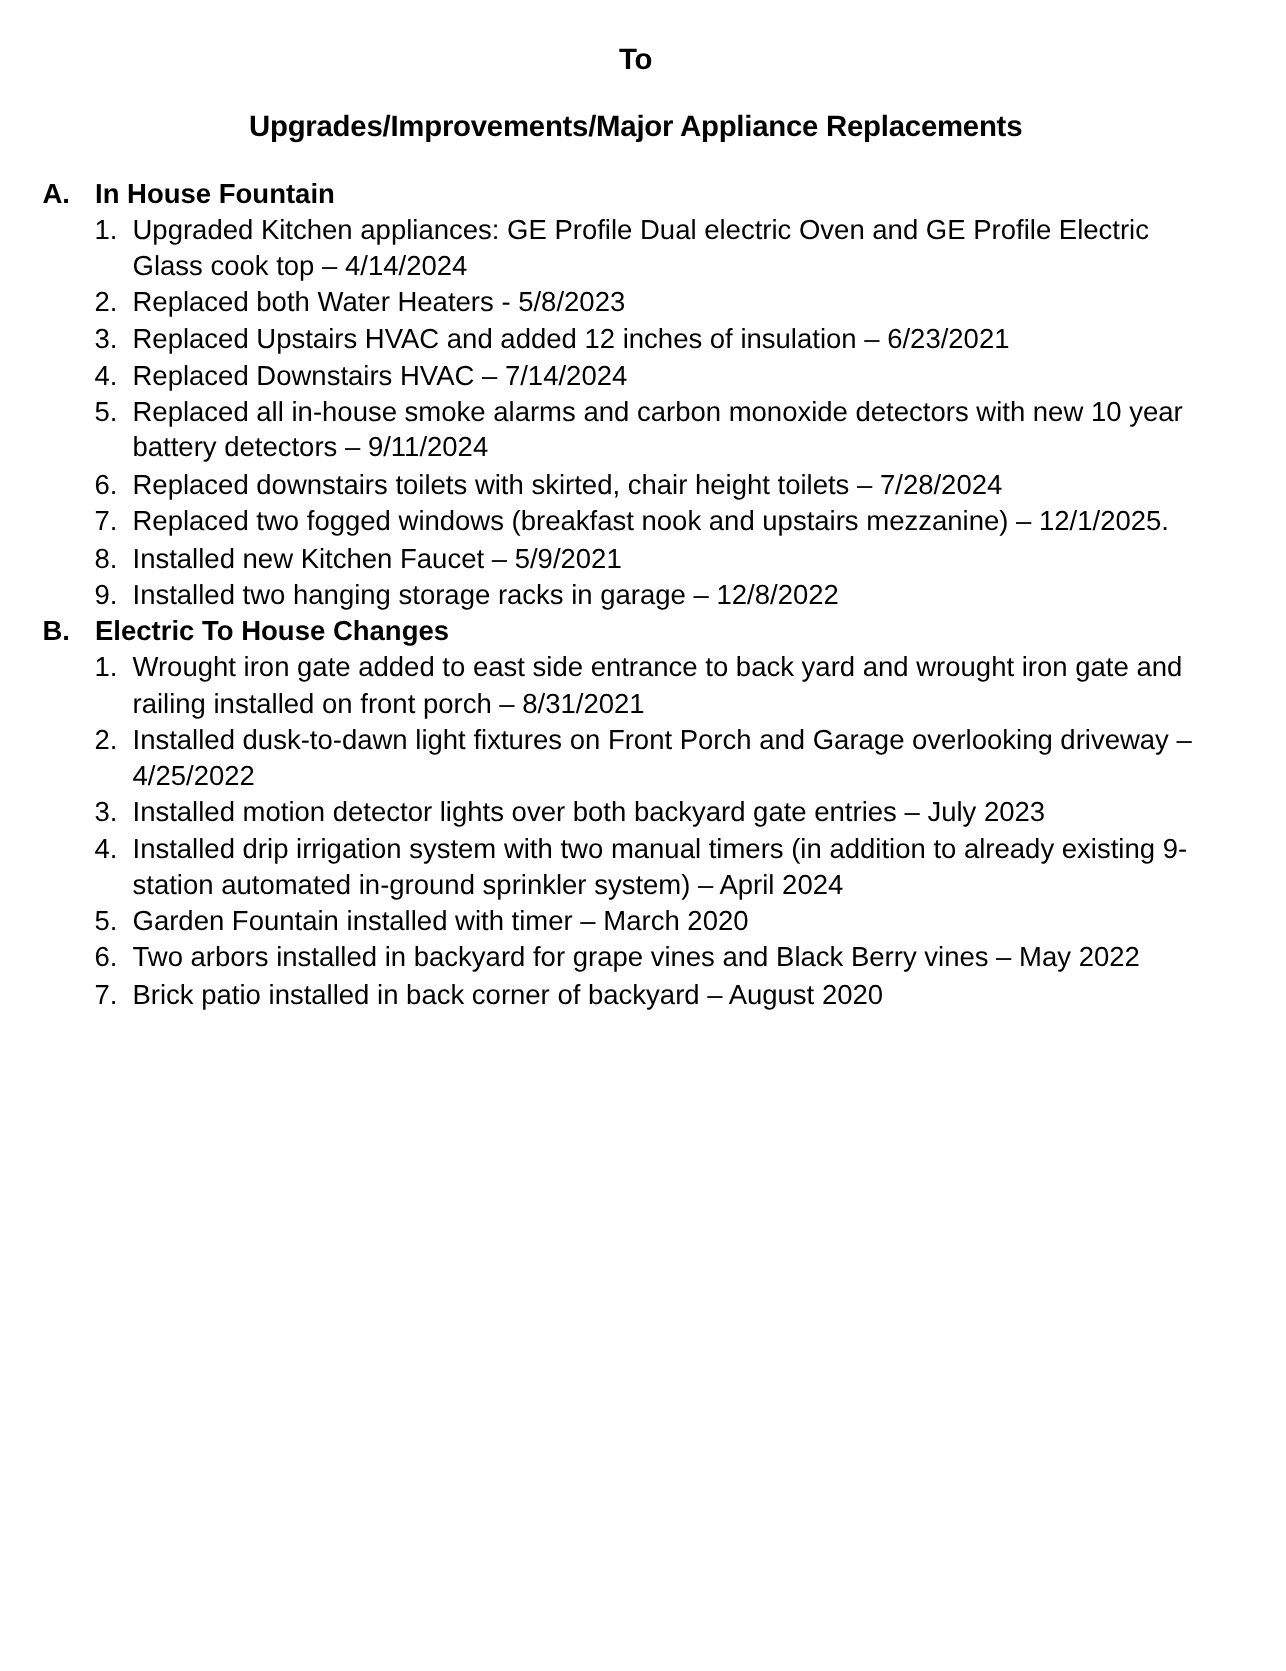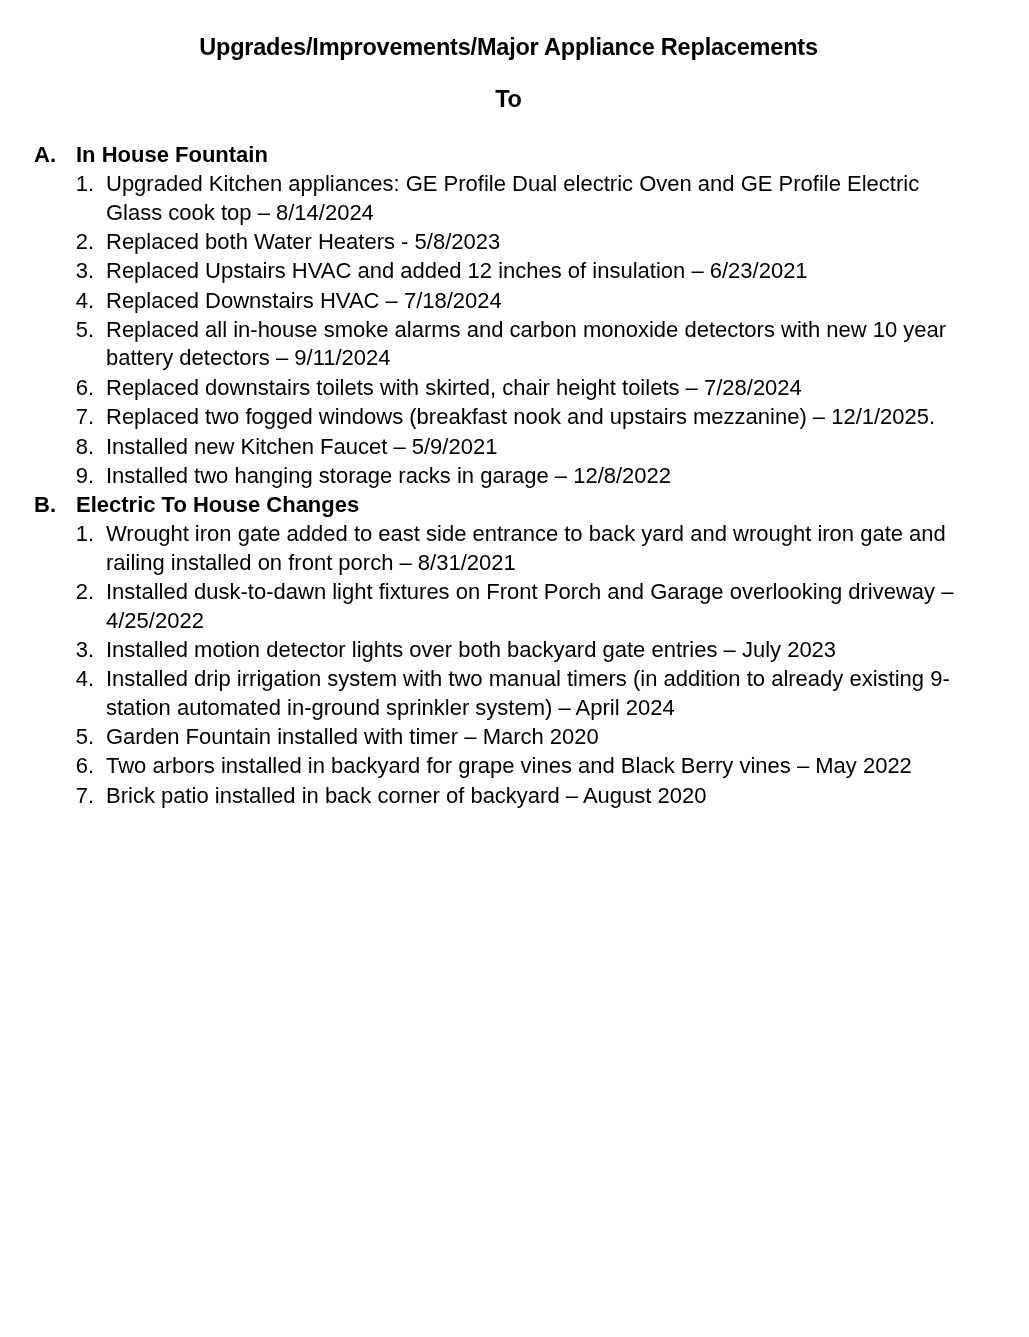--- a/index.html
+++ b/index.html
@@ -81,47 +81,47 @@
   .items-wrap {
     padding-left: 36px;
   }
 </style>
 </head>
 <body>
 
 <div class="page">
 
   <div class="title-block">
+    <div class="title-line second">To</div>
     <div class="title-line">Upgrades/Improvements/Major Appliance Replacements</div>
-    <div class="title-line second">To</div>
   </div>
 
   <div class="sections">
 
     <div class="section">
       <div class="section-head">
         <span class="section-letter">A.</span>
         <span class="section-title">In House Fountain</span>
       </div>
       <div class="items-wrap">
         <div class="item">
           <span class="item-num">1.</span>
-          <span class="item-text">Upgraded Kitchen appliances: GE Profile Dual electric Oven and GE Profile Electric Glass cook top – 8/14/2024</span>
+          <span class="item-text">Upgraded Kitchen appliances: GE Profile Dual electric Oven and GE Profile Electric Glass cook top – 4/14/2024</span>
         </div>
         <div class="item">
           <span class="item-num">2.</span>
           <span class="item-text">Replaced both Water Heaters - 5/8/2023</span>
         </div>
         <div class="item">
           <span class="item-num">3.</span>
           <span class="item-text">Replaced Upstairs HVAC and added 12 inches of insulation – 6/23/2021</span>
         </div>
         <div class="item">
           <span class="item-num">4.</span>
-          <span class="item-text">Replaced Downstairs HVAC – 7/18/2024</span>
+          <span class="item-text">Replaced Downstairs HVAC – 7/14/2024</span>
         </div>
         <div class="item">
           <span class="item-num">5.</span>
           <span class="item-text">Replaced all in-house smoke alarms and carbon monoxide detectors with new 10 year battery detectors – 9/11/2024</span>
         </div>
         <div class="item">
           <span class="item-num">6.</span>
           <span class="item-text">Replaced downstairs toilets with skirted, chair height toilets – 7/28/2024</span>
         </div>
         <div class="item">

